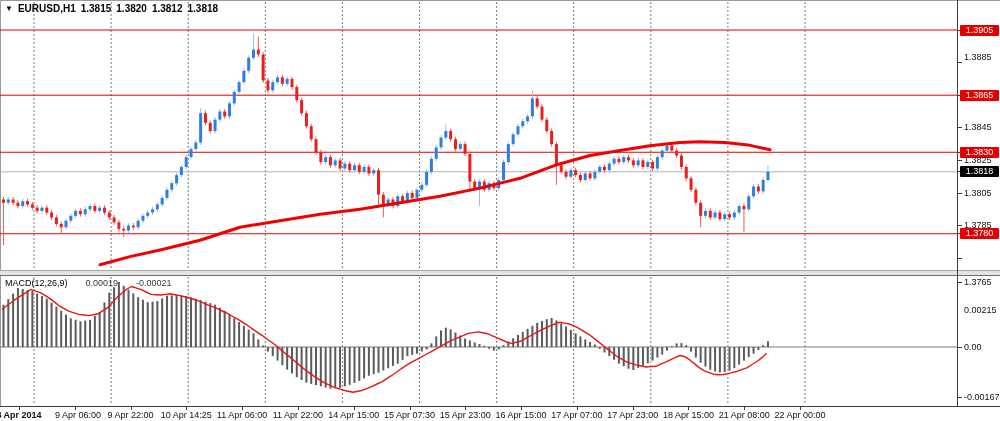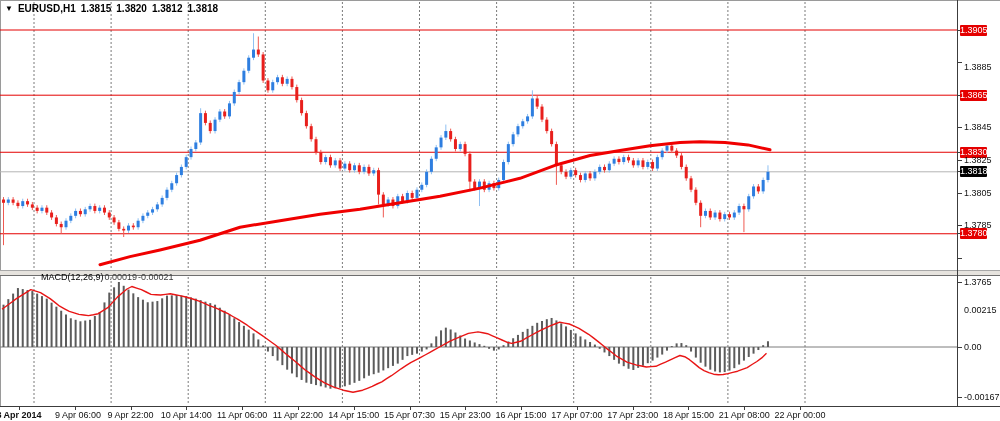--- a/index.html
+++ b/index.html
@@ -7,36 +7,36 @@
     position:relative;width:1000px;height:421px;background:#ffffff;overflow:hidden;
     font-family:"Liberation Sans",sans-serif;box-shadow:inset 1px 1px 0 #9a9a9a;
   }
   svg{position:absolute;left:0;top:0;}
   .title-bar{
     position:absolute;left:5px;top:3px;font-size:10px;font-weight:bold;color:#000;
     display:flex;align-items:center;gap:5px;white-space:nowrap;
   }
   .tri{font-size:8px;line-height:10px;cursor:pointer;}
   .macd-label{
-    position:absolute;left:5px;top:272px;font-size:9px;color:#000;
-    display:flex;gap:1px;white-space:nowrap;margin-left:36px;
+    position:absolute;left:5px;top:278px;font-size:9px;color:#000;
+    display:flex;gap:18px;white-space:nowrap;
   }
   .macd-label .val{color:#3a3a3a;}
   .copyright{position:absolute;left:5px;top:395px;font-size:9px;color:#333;white-space:nowrap;}
   .price-axis{
     position:absolute;left:957px;top:0;width:43px;height:406px;
     border-left:1px solid #3c3c3c;background:transparent;
   }
   .time-axis{
     position:absolute;left:0;top:406px;width:1000px;height:15px;
     border-top:1px solid #3c3c3c;background:#fff;
   }
   .pa-plain{position:absolute;left:6px;font-size:9px;color:#111;line-height:11px;}
   .pa-box{
-    position:absolute;left:2px;width:27px;font-size:9px;line-height:11px;height:11px;
+    position:absolute;left:2px;width:39px;font-size:9px;line-height:11px;height:11px;
     color:#fff;text-align:center;border-radius:1px;
   }
   .pa-tick{position:absolute;left:0;width:4px;height:1px;background:#3c3c3c;}
   .ta-label{position:absolute;top:3px;width:84px;margin-left:-42px;text-align:center;font-size:9px;color:#111;white-space:nowrap;}
   .ta-label.bold{font-weight:bold;}
   .ta-tick{position:absolute;top:0;width:1px;height:3px;background:#3c3c3c;}
   .splitter{
     position:absolute;left:0;top:270px;width:1000px;height:6px;background:#e6e3de;
     border-top:1px solid #a8a8a8;border-bottom:1px solid #6e6e6e;box-sizing:border-box;cursor:row-resize;
   }
@@ -590,21 +590,21 @@
     <span>MACD(12,26,9)</span>
     <span class="val">0.00019</span>
     <span class="val">-0.00021</span>
   </div>
 
 
   <div class="price-axis" id="priceAxis">
       <div class="pa-tick" style="top: 29.5px;"></div>
       <div class="pa-box" style="top: 24.5px; background: rgb(228, 0, 0);">1.3905</div>
       <div class="pa-tick" style="top: 62.1px;"></div>
-      <div class="pa-plain" style="top: 62px;">1.3885</div>
+      <div class="pa-plain" style="top: 52px;">1.3885</div>
       <div class="pa-tick" style="top: 94.7px;"></div>
       <div class="pa-box" style="top: 89.7px; background: rgb(228, 0, 0);">1.3865</div>
       <div class="pa-tick" style="top: 127.3px;"></div>
       <div class="pa-plain" style="top: 122.3px;">1.3845</div>
       <div class="pa-tick" style="top: 151.75px;"></div>
       <div class="pa-box" style="top: 146.75px; background: rgb(228, 0, 0);">1.3830</div>
       <div class="pa-tick" style="top: 159.9px;"></div>
       <div class="pa-plain" style="top: 154.9px;">1.3825</div>
       <div class="pa-tick" style="top: 171.31px;"></div>
       <div class="pa-box" style="top: 166.31px; background: rgb(0, 0, 0);">1.3818</div>
@@ -624,21 +624,21 @@
       <div class="pa-plain" style="top: 391.984px;">-0.00167</div>
     </div>
   <div class="time-axis" id="timeAxis">
       <div class="ta-tick" style="left: 19px;"></div>
       <div class="ta-label bold" style="left: 19px;">8 Apr 2014</div>
       <div class="ta-tick" style="left: 74.79px;"></div>
       <div class="ta-label" style="left: 78px;">9 Apr 06:00</div>
       <div class="ta-tick" style="left: 130.58px;"></div>
       <div class="ta-label" style="left: 130.58px;">9 Apr 22:00</div>
       <div class="ta-tick" style="left: 186.37px;"></div>
-      <div class="ta-label" style="left: 186.37px;">10 Apr 14:00</div>
+      <div class="ta-label" style="left: 186.37px;">10 Apr 14:25</div>
       <div class="ta-tick" style="left: 242.16px;"></div>
       <div class="ta-label" style="left: 242.16px;">11 Apr 06:00</div>
       <div class="ta-tick" style="left: 297.95px;"></div>
       <div class="ta-label" style="left: 297.95px;">11 Apr 22:00</div>
       <div class="ta-tick" style="left: 353.74px;"></div>
       <div class="ta-label" style="left: 353.74px;">14 Apr 15:00</div>
       <div class="ta-tick" style="left: 409.53px;"></div>
       <div class="ta-label" style="left: 409.53px;">15 Apr 07:30</div>
       <div class="ta-tick" style="left: 465.32px;"></div>
       <div class="ta-label" style="left: 465.32px;">15 Apr 23:00</div>

